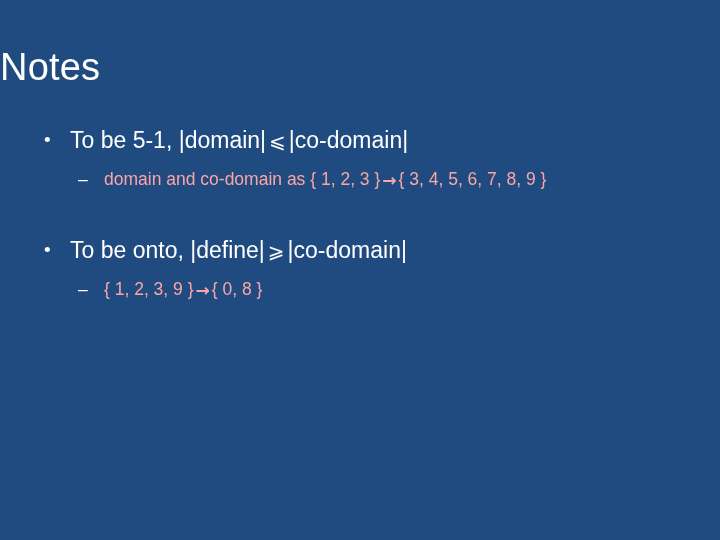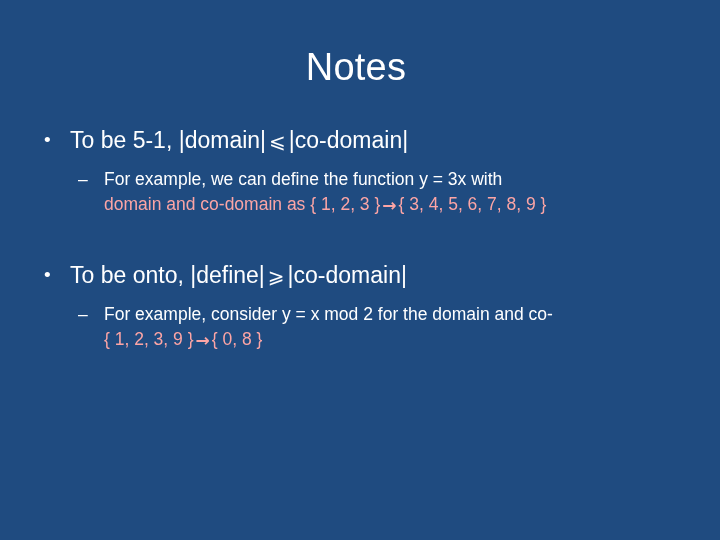--- a/index.html
+++ b/index.html
@@ -18,21 +18,21 @@
     height: 540px;
     background: #1F4B80;
     box-sizing: border-box;
     overflow: hidden;
   }
   .slide-title {
     position: absolute;
     top: 44px;
     left: 0;
     width: 712px;
-    text-align: center;
+    text-align: left;
     color: #FFFFFF;
     font-size: 38px;
     font-weight: 400;
     line-height: 46px;
     letter-spacing: 0.2px;
     white-space: nowrap;
   }
   .body-area {
     position: absolute;
     top: 124px;
@@ -110,37 +110,35 @@
 
     <div class="l1">
       <span class="marker">•</span>
       <span>To be 5-1, |domain|</span><span class="rel">⩽</span><span>|co-domain|</span>
     </div>
 
     <div class="gap-sm"></div>
 
     <div class="l2">
       <span class="marker">–</span>
-      <span>For example, we can define the function y = 3x with</span>
     </div>
     <div class="l2-plain">
       <span>domain and co-domain as { 1, 2, 3 }</span><span class="arrow">→</span><span>{ 3, 4, 5, 6, 7, 8, 9 }</span>
     </div>
 
     <div class="gap-lg"></div>
 
     <div class="l1">
       <span class="marker">•</span>
       <span>To be onto, |define|</span><span class="rel">⩾</span><span>|co-domain|</span>
     </div>
 
     <div class="gap-sm"></div>
 
     <div class="l2">
       <span class="marker">–</span>
-      <span>For example, consider y = x mod 2 for the domain and co-</span>
     </div>
     <div class="l2-plain">
       <span>{ 1, 2, 3, 9 }</span><span class="arrow">→</span><span>{ 0, 8 }</span>
     </div>
 
   </div>
 </div>
 
 </body></html>

